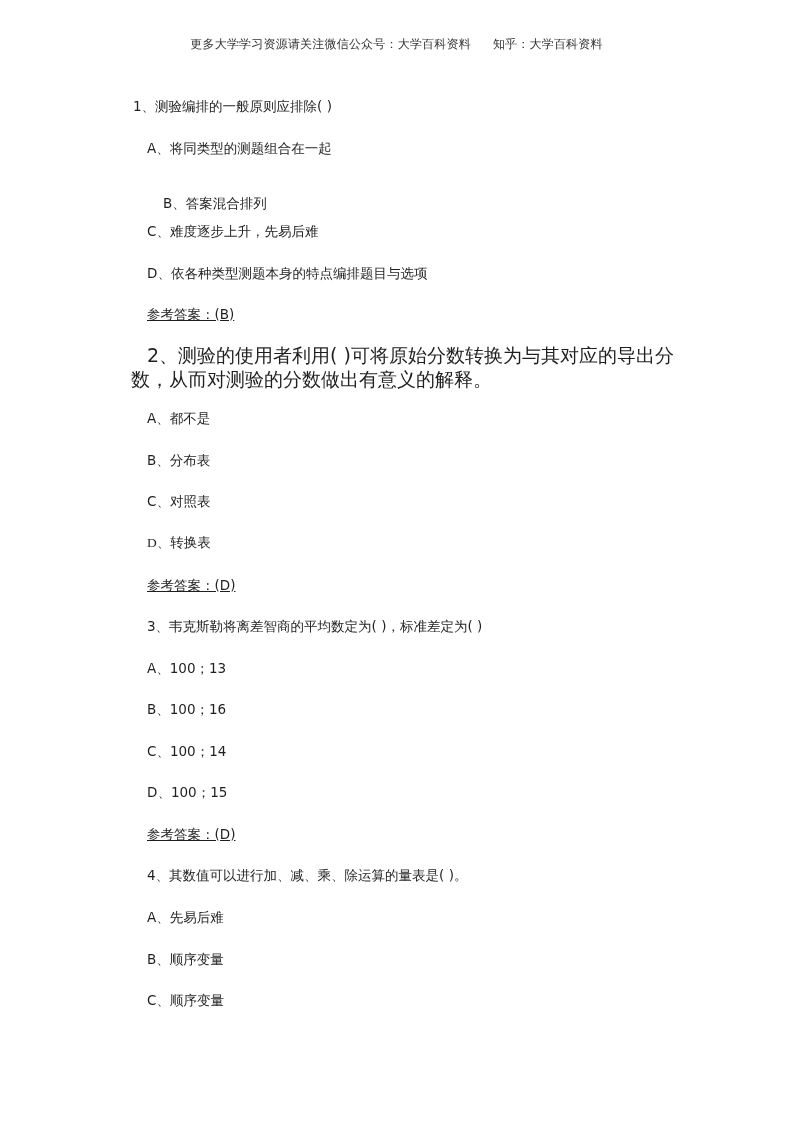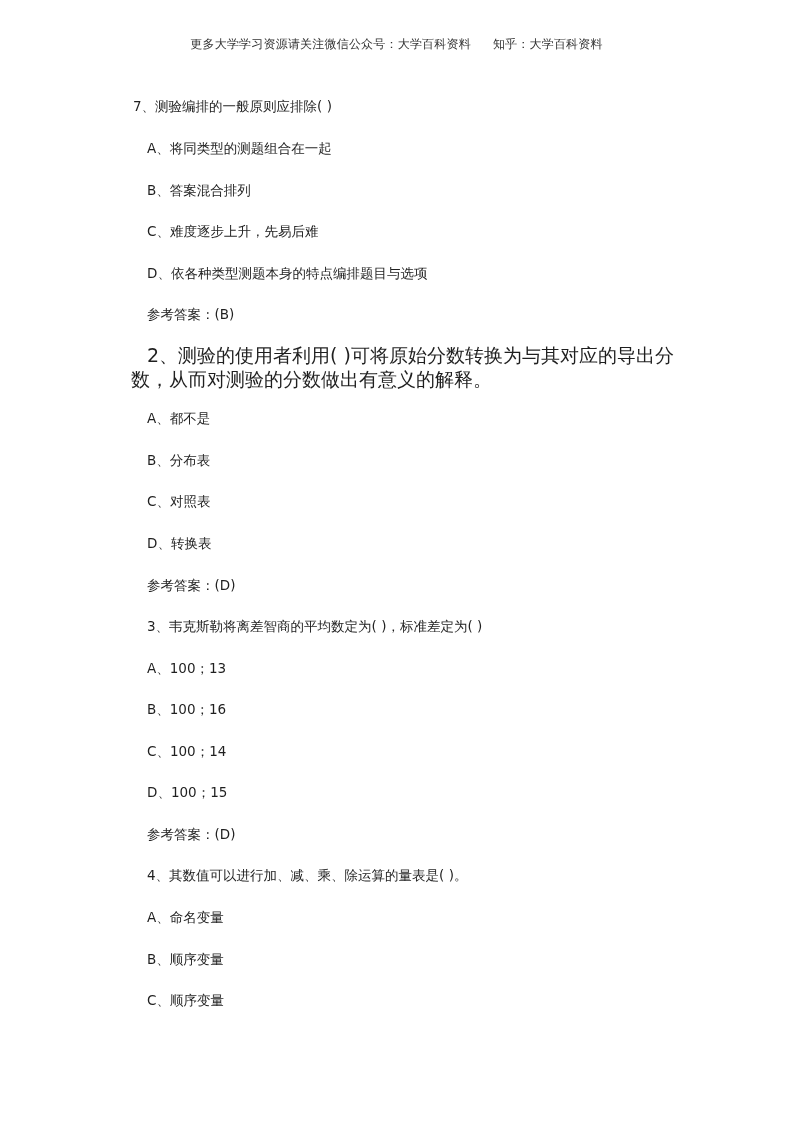--- a/index.html
+++ b/index.html
@@ -29,55 +29,55 @@
     .page-header .gap { display: inline-block; width: 22px; }
     .line {
       position: absolute;
       font-size: 13.5px;
       line-height: 20px;
       white-space: nowrap;
       color: #1f1f1f;
     }
     .q-stem { left: 133px; }
     .opt { left: 147px; }
-    .ans { left: 147px; }
+    .ans { left: 147px; text-decoration: underline; }
     .wrap {
       position: absolute;
       left: 131px;
       width: 560px;
       font-size: 19px;
       line-height: 24px;
       color: #1f1f1f;
       text-indent: 16px;
     }
   </style>
 </head>
 <body>
 
 <div class="page-header">
   <span>更多大学学习资源请关注微信公众号：大学百科资料</span><span class="gap"></span><span>知乎：大学百科资料</span>
 </div>
 
-<div class="line q-stem" style="top:96px;">7、测验编排的一般原则应排除( )</div>
+<div class="line q-stem" style="top:96px;">1、测验编排的一般原则应排除( )</div>
 <div class="line opt" style="top:138px;">A、将同类型的测题组合在一起</div>
-<div class="line opt" style="top:180px;">B、答案混合排列</div>
+<div class="line opt" style="top:193px;margin-left:16px;">B、答案混合排列</div>
 <div class="line opt" style="top:221px;">C、难度逐步上升，先易后难</div>
 <div class="line opt" style="top:263px;">D、依各种类型测题本身的特点编排题目与选项</div>
 <div class="line ans" style="top:304px;">参考答案：(B)</div>
 
 <div class="wrap" style="top:343px;">2、测验的使用者利用( )可将原始分数转换为与其对应的导出分数，从而对测验的分数做出有意义的解释。</div>
 <div class="line opt" style="top:408px;">A、都不是</div>
 <div class="line opt" style="top:450px;">B、分布表</div>
 <div class="line opt" style="top:491px;">C、对照表</div>
-<div class="line opt" style="top:533px;">D、转换表</div>
+<div class="line opt" style="top:533px;font-family:Liberation Serif, serif;">D、转换表</div>
 <div class="line ans" style="top:575px;">参考答案：(D)</div>
 
 <div class="line opt" style="top:616px;">3、韦克斯勒将离差智商的平均数定为( )，标准差定为( )</div>
 <div class="line opt" style="top:658px;text-align:center;">A、100；13</div>
 <div class="line opt" style="top:699px;">B、100；16</div>
 <div class="line opt" style="top:741px;">C、100；14</div>
 <div class="line opt" style="top:782px;">D、100；15</div>
 <div class="line ans" style="top:824px;">参考答案：(D)</div>
 
 <div class="line opt" style="top:865px;">4、其数值可以进行加、减、乘、除运算的量表是( )。</div>
-<div class="line opt" style="top:907px;">A、命名变量</div>
+<div class="line opt" style="top:907px;">A、先易后难</div>
 <div class="line opt" style="top:949px;">B、顺序变量</div>
 <div class="line opt" style="top:990px;">C、顺序变量</div>
 
 </body></html>

